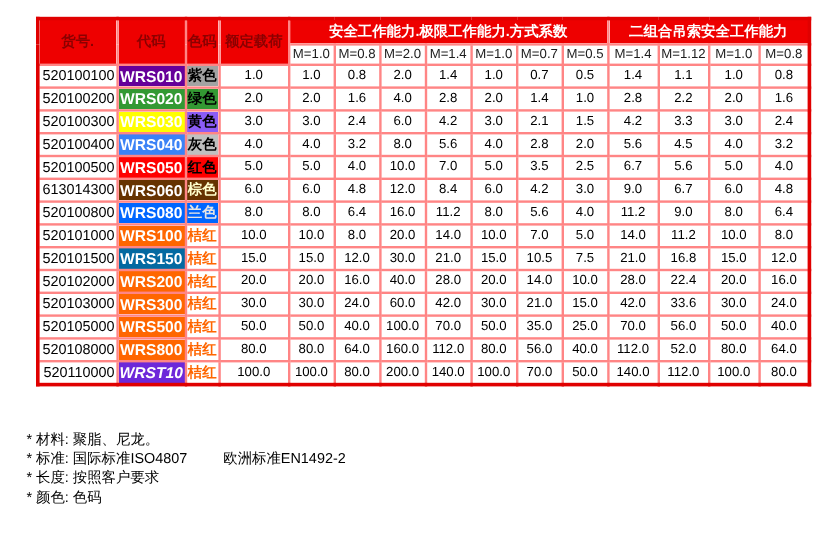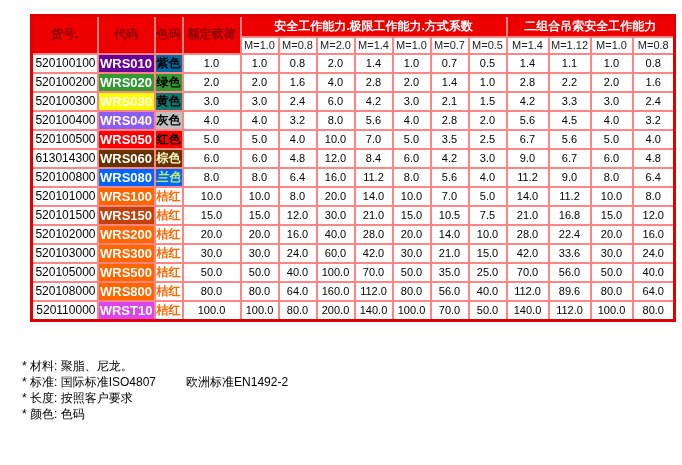--- a/index.html
+++ b/index.html
@@ -75,21 +75,21 @@
         <th class="sub gsep">M=1.4</th>
         <th class="sub">M=1.12</th>
         <th class="sub">M=1.0</th>
         <th class="sub">M=0.8</th>
       </tr>
   </thead>
   <tbody id="tbody">
       <tr>
         <td class="c-item">520100100</td>
         <td class="c-code" style="background: rgb(102, 0, 153); color: rgb(255, 255, 255);">WRS010</td>
-        <td class="c-color" style="background: #0369a1; color: rgb(0, 0, 0);">紫色</td>
+        <td class="c-color" style="background: #a3a3a3; color: rgb(0, 0, 0);">紫色</td>
         <td class="c-num">1.0</td>
         <td class="c-num gsep">1.0</td>
         <td class="c-num">0.8</td>
         <td class="c-num">2.0</td>
         <td class="c-num">1.4</td>
         <td class="c-num">1.0</td>
         <td class="c-num">0.7</td>
         <td class="c-num">0.5</td>
         <td class="c-num gsep">1.4</td>
         <td class="c-num">1.1</td>
@@ -109,37 +109,37 @@
         <td class="c-num">1.4</td>
         <td class="c-num">1.0</td>
         <td class="c-num gsep">2.8</td>
         <td class="c-num">2.2</td>
         <td class="c-num">2.0</td>
         <td class="c-num">1.6</td>
       </tr>
       <tr>
         <td class="c-item">520100300</td>
         <td class="c-code" style="background: rgb(255, 255, 0); color: rgb(255, 255, 255);">WRS030</td>
-        <td class="c-color" style="background: #0f766e; color: rgb(0, 0, 0);">黄色</td>
+        <td class="c-color" style="background: #8b5cf6; color: rgb(0, 0, 0);">黄色</td>
         <td class="c-num">3.0</td>
         <td class="c-num gsep">3.0</td>
         <td class="c-num">2.4</td>
         <td class="c-num">6.0</td>
         <td class="c-num">4.2</td>
         <td class="c-num">3.0</td>
         <td class="c-num">2.1</td>
         <td class="c-num">1.5</td>
         <td class="c-num gsep">4.2</td>
         <td class="c-num">3.3</td>
         <td class="c-num">3.0</td>
         <td class="c-num">2.4</td>
       </tr>
       <tr>
         <td class="c-item">520100400</td>
-        <td class="c-code" style="background: #8b5cf6; color: rgb(255, 255, 255);">WRS040</td>
+        <td class="c-code" style="background: #3b82f6; color: rgb(255, 255, 255);">WRS040</td>
         <td class="c-color" style="background: rgb(192, 192, 192); color: rgb(0, 0, 0);">灰色</td>
         <td class="c-num">4.0</td>
         <td class="c-num gsep">4.0</td>
         <td class="c-num">3.2</td>
         <td class="c-num">8.0</td>
         <td class="c-num">5.6</td>
         <td class="c-num">4.0</td>
         <td class="c-num">2.8</td>
         <td class="c-num">2.0</td>
         <td class="c-num gsep">5.6</td>
@@ -177,21 +177,21 @@
         <td class="c-num">4.2</td>
         <td class="c-num">3.0</td>
         <td class="c-num gsep">9.0</td>
         <td class="c-num">6.7</td>
         <td class="c-num">6.0</td>
         <td class="c-num">4.8</td>
       </tr>
       <tr>
         <td class="c-item">520100800</td>
         <td class="c-code" style="background: rgb(0, 102, 255); color: rgb(255, 255, 255);">WRS080</td>
-        <td class="c-color" style="background: rgb(0, 102, 255); color: #bef264; font-style: italic;">兰色</td>
+        <td class="c-color" style="background: rgb(0, 102, 255); color: #e5e5e5;">兰色</td>
         <td class="c-num">8.0</td>
         <td class="c-num gsep">8.0</td>
         <td class="c-num">6.4</td>
         <td class="c-num">16.0</td>
         <td class="c-num">11.2</td>
         <td class="c-num">8.0</td>
         <td class="c-num">5.6</td>
         <td class="c-num">4.0</td>
         <td class="c-num gsep">11.2</td>
         <td class="c-num">9.0</td>
@@ -210,21 +210,21 @@
         <td class="c-num">10.0</td>
         <td class="c-num">7.0</td>
         <td class="c-num">5.0</td>
         <td class="c-num gsep">14.0</td>
         <td class="c-num">11.2</td>
         <td class="c-num">10.0</td>
         <td class="c-num">8.0</td>
       </tr>
       <tr>
         <td class="c-item">520101500</td>
-        <td class="c-code" style="background: #c2410c; color: rgb(255, 255, 255);">WRS150</td>
+        <td class="c-code" style="background: #0369a1; color: rgb(255, 255, 255);">WRS150</td>
         <td class="c-color" style="background: rgb(255, 255, 255); color: rgb(255, 102, 0);">桔红</td>
         <td class="c-num">15.0</td>
         <td class="c-num gsep">15.0</td>
         <td class="c-num">12.0</td>
         <td class="c-num">30.0</td>
         <td class="c-num">21.0</td>
         <td class="c-num">15.0</td>
         <td class="c-num">10.5</td>
         <td class="c-num">7.5</td>
         <td class="c-num gsep">21.0</td>
@@ -289,27 +289,27 @@
         <td class="c-color" style="background: rgb(255, 255, 255); color: rgb(255, 102, 0);">桔红</td>
         <td class="c-num">80.0</td>
         <td class="c-num gsep">80.0</td>
         <td class="c-num">64.0</td>
         <td class="c-num">160.0</td>
         <td class="c-num">112.0</td>
         <td class="c-num">80.0</td>
         <td class="c-num">56.0</td>
         <td class="c-num">40.0</td>
         <td class="c-num gsep">112.0</td>
-        <td class="c-num">89.6</td>
+        <td class="c-num">52.0</td>
         <td class="c-num">80.0</td>
         <td class="c-num">64.0</td>
       </tr>
       <tr>
         <td class="c-item">520110000</td>
-        <td class="c-code" style="background: #d946ef; color: rgb(255, 255, 255);">WRST10</td>
+        <td class="c-code" style="background: #6d28d9; color: rgb(255, 255, 255); font-style: italic;">WRST10</td>
         <td class="c-color" style="background: rgb(255, 255, 255); color: rgb(255, 102, 0);">桔红</td>
         <td class="c-num">100.0</td>
         <td class="c-num gsep">100.0</td>
         <td class="c-num">80.0</td>
         <td class="c-num">200.0</td>
         <td class="c-num">140.0</td>
         <td class="c-num">100.0</td>
         <td class="c-num">70.0</td>
         <td class="c-num">50.0</td>
         <td class="c-num gsep">140.0</td>

